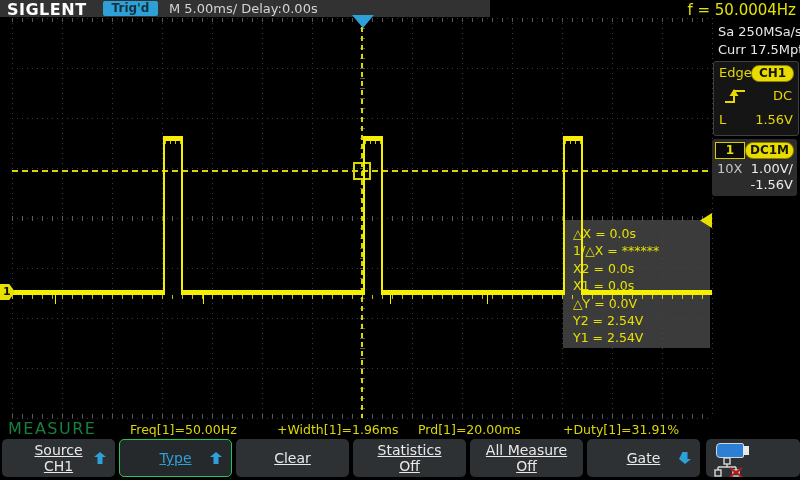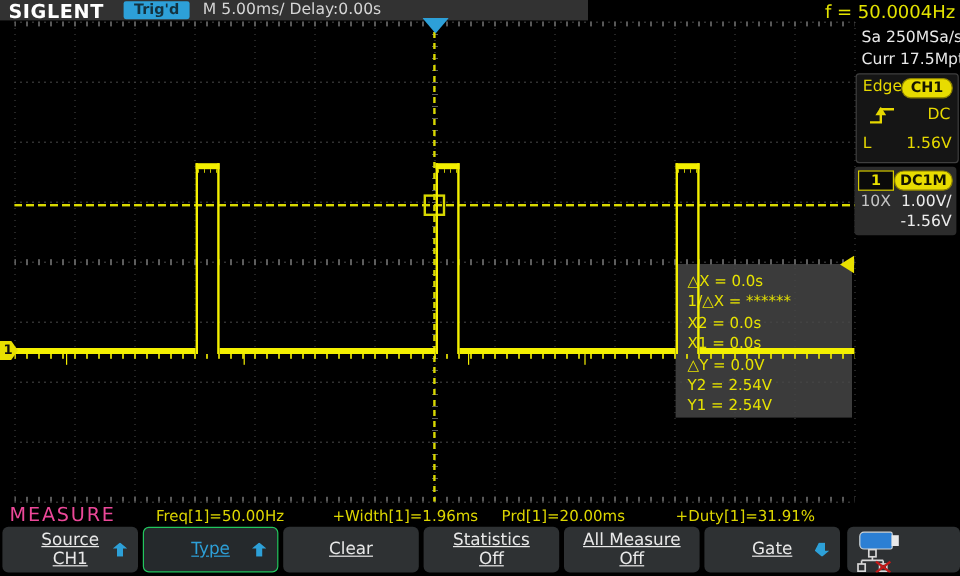--- a/index.html
+++ b/index.html
@@ -64,21 +64,21 @@
   .ch-num-badge{position:absolute;left:3px;top:3px;width:28px;height:15px;background:#0a0a0a;border:1px solid #d8cc00;
          color:#e8e000;font-size:12px;font-weight:700;text-align:center;line-height:15px;}
   .dc1m-badge{position:absolute;right:3px;top:3px;width:47px;height:15px;background:#e8dc00;border:1px solid #8a7f00;
          border-radius:8px;color:#151500;font-size:12px;font-weight:700;text-align:center;line-height:15px;}
   .chan-box .gray{position:absolute;left:5px;top:22px;color:#c4c4c4;font-size:13px;}
   .chan-box .white1{position:absolute;right:4px;top:22px;color:#ececec;font-size:13px;}
   .chan-box .white2{position:absolute;right:4px;top:38px;color:#ececec;font-size:13px;}
 
   
   .measure{position:absolute;left:0;top:419px;width:712px;height:18px;}
-  .measure-title{position:absolute;left:8px;top:0;color:#ec4899;font-size:16px;letter-spacing:1.5px;}
+  .measure-title{position:absolute;left:8px;top:0;color:#15803d;font-size:16px;letter-spacing:1.5px;}
   .mitem{position:absolute;top:3px;color:#ddd600;font-size:12.5px;white-space:nowrap;text-align:center;}
 
   
   .menu{position:absolute;left:0;top:439px;width:800px;height:38px;}
   .mbtn{position:absolute;top:0;width:113px;height:38px;background:#2e3133;border-radius:5px;
         display:flex;flex-direction:column;align-items:center;justify-content:center;
         color:#e9e9e9;font-size:14px;line-height:16px;box-sizing:border-box;text-decoration:underline;}
   .mbtn.selected{border:1px solid #22c55e;color:#2da0d8;background:#25292c;}
   .arrow-up,.arrow-down{position:absolute;right:9px;top:50%;width:12px;height:12px;background:#2da0d8;}
   .arrow-up{transform:translateY(-50%);clip-path:polygon(50% 0,100% 42%,71% 42%,71% 100%,29% 100%,29% 42%,0 42%);}

